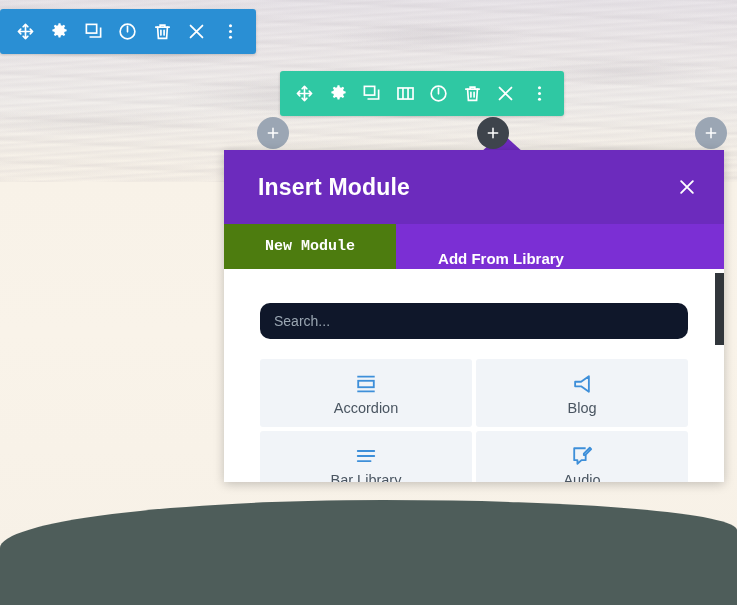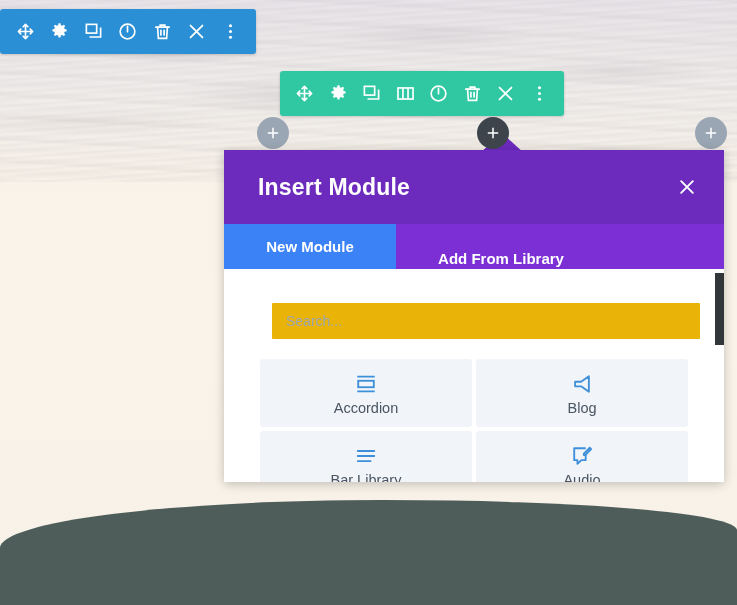--- a/index.html
+++ b/index.html
@@ -166,45 +166,44 @@
     height: 45px;
     display: flex;
     align-items: center;
     justify-content: center;
     color: #ffffff;
     font-size: 15px;
     font-weight: bold;
     cursor: pointer;
     box-sizing: border-box;
   }
-  .tab-new { width: 172px; background: #3b82f6; }
+  .tab-new { width: 172px; background: #4d7c0f; font-family: Liberation Mono, monospace; }
   .tab-lib { width: 210px; background: transparent; margin-top: 12px; }
 
   .modal-body {
     position: relative;
     height: 336px;
     background: #ffffff;
     padding: 34px 36px 0 36px;
     box-sizing: border-box;
     overflow: hidden;
   }
   .search-wrap { margin-bottom: 20px; }
   .search-input {
     width: 100%;
     height: 36px;
-    background: #eab308;
+    background: #0f172a;
     border: none;
-    border-radius: 1px;
+    border-radius: 10px;
     padding: 0 14px;
     box-sizing: border-box;
     font-size: 14px;
     color: #5a6673;
     font-family: "Liberation Sans", sans-serif;
     outline: none;
-    margin-left: 12px;
   }
   .search-input::placeholder { color: #9aa6b2; }
 
   .module-grid {
     display: grid;
     grid-template-columns: 1fr 1fr;
     gap: 4px;
   }
   .module-card {
     background: #f1f4f8;

